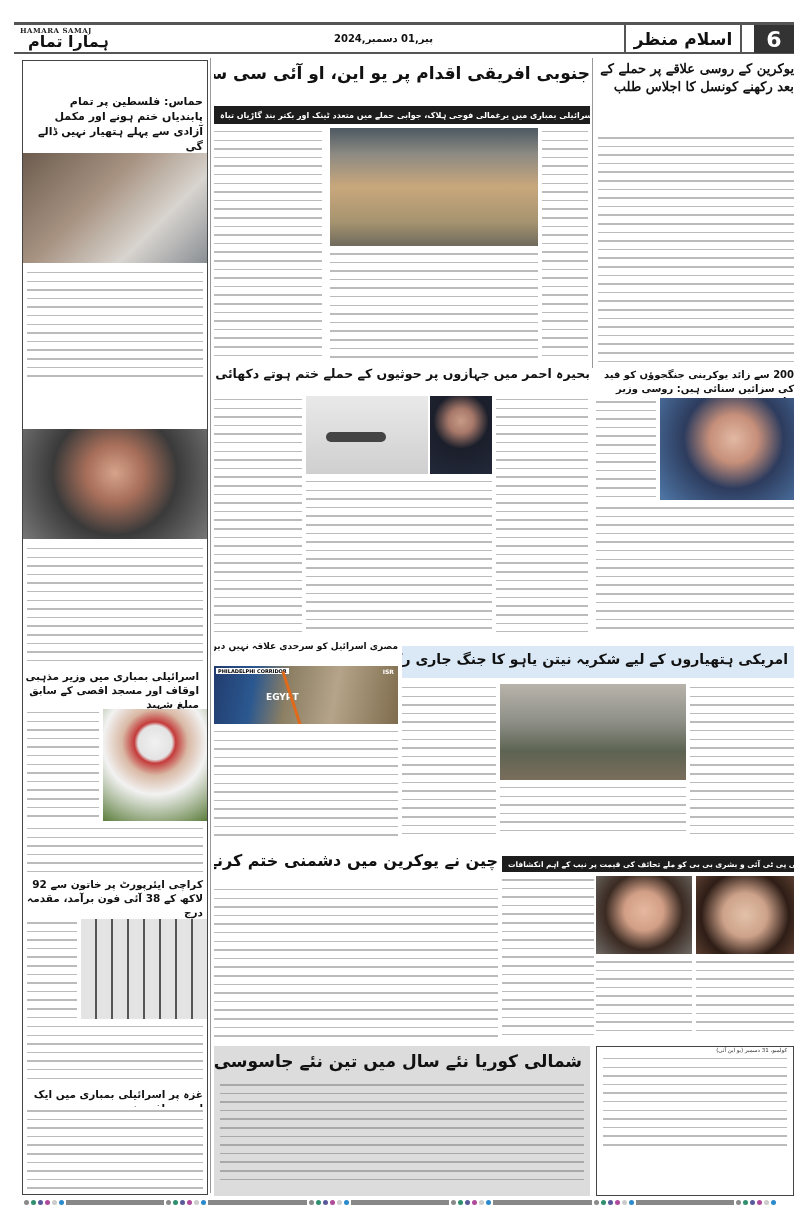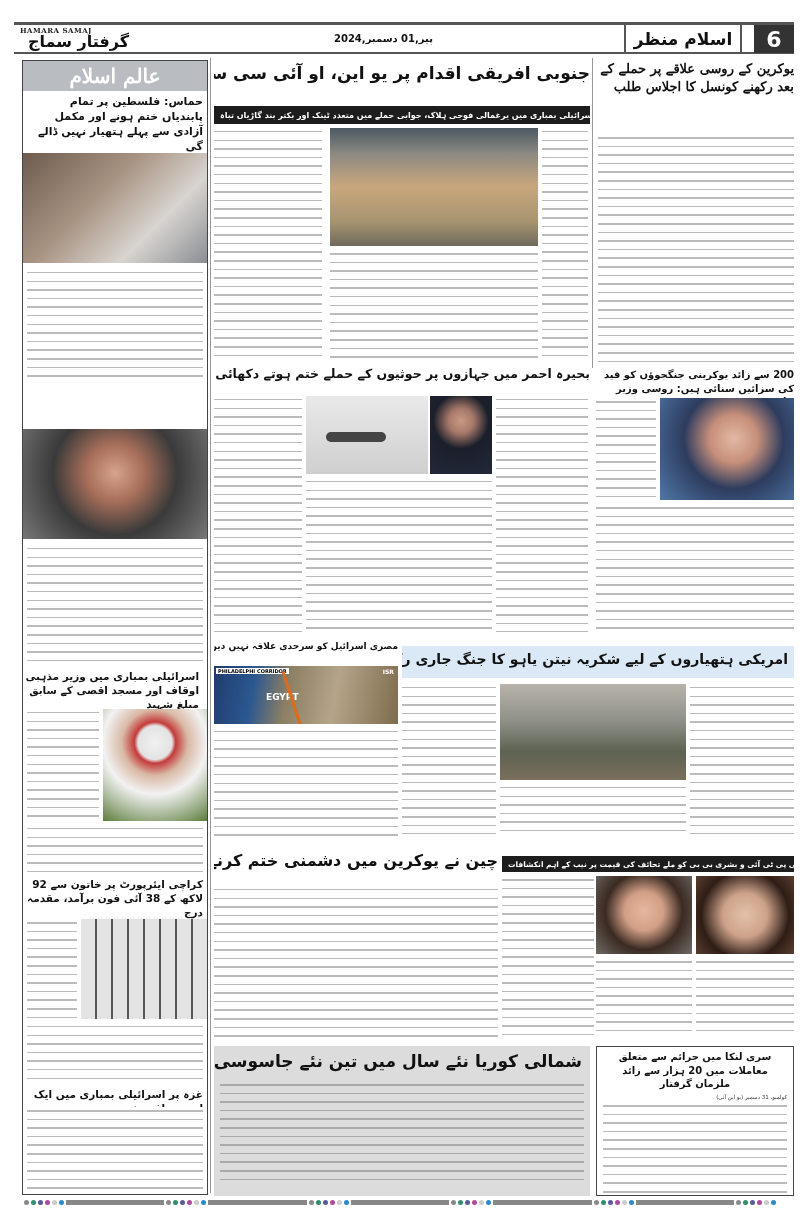--- a/index.html
+++ b/index.html
@@ -25,32 +25,31 @@
   .footer { left: 24px; top: 1198px; width: 752px; height: 8px; display: flex; align-items: center; gap: 2px; }
   .dot { width: 5px; height: 5px; border-radius: 50%; display: inline-block; }
   .bar { height: 5px; background: #888; flex: 1; }
 </style>
 </head>
 <body>
 
 <div class="abs hdr">
   <div class="abs logo">
     <span class="en">HAMARA SAMAJ</span>
-    <span class="ur">گرفتار سماج</span>
+    <span class="ur">ہمارا تمام</span>
   </div>
   <div class="abs date rtl">پیر,01 دسمبر,2024</div>
   <div class="abs section-box rtl">اسلام منظر</div>
   <div class="abs page-no">6</div>
 </div>
 
 <div class="abs col-rule" style="left:210px;top:58px;height:1135px"></div>
 <div class="abs col-rule" style="left:592px;top:58px;height:310px"></div>
 
 <div class="abs box" style="left:22px;top:60px;width:186px;height:1135px">
-  <div class="abs rtl" style="left:0;top:0;width:184px;height:30px;background:#b9bcc0;color:#fff;font-size:20px;font-weight:bold;display:flex;align-items:center;justify-content:center;font-family:'DejaVu Serif',serif">عالم اسلام</div>
 
   <div class="abs rtl hl" style="left:4px;top:34px;width:176px;font-size:11px">حماس: فلسطین پر تمام پابندیاں ختم ہونے اور مکمل آزادی سے پہلے ہتھیار نہیں ڈالے گی</div>
   <div class="abs photo" style="left:0;top:92px;width:184px;height:110px;background:linear-gradient(135deg,#6d5c4e,#a89382 40%,#d8d4cf 70%,#8a8f94)"></div>
   <div class="abs lines" style="left:4px;top:208px;width:176px;height:114px"></div>
 
   <div class="abs photo" style="left:0;top:368px;width:184px;height:110px;background:radial-gradient(circle at 50% 40%,#d6a38b 0,#a86f5a 25%,#3a3a3a 55%,#777 100%)"></div>
   <div class="abs lines" style="left:4px;top:484px;width:176px;height:120px"></div>
 
   <div class="abs rtl hl" style="left:0;top:608px;width:176px;font-size:10.5px">اسرائیلی بمباری میں وزیر مذہبی اوقاف اور مسجد اقصی کے سابق مبلغ شہید</div>
   <div class="abs lines" style="left:4px;top:648px;width:72px;height:110px"></div>
@@ -117,21 +116,20 @@
 <div class="abs photo" style="left:696px;top:876px;width:98px;height:78px;background:radial-gradient(circle at 50% 50%,#e3c1a9 0,#cda28a 35%,#2e1d16 70%,#5a3e30 100%)"></div>
 <div class="abs lines" style="left:596px;top:958px;width:96px;height:80px"></div>
 <div class="abs lines" style="left:696px;top:958px;width:98px;height:80px"></div>
 
 <div class="abs greybar rtl hl" style="left:214px;top:1046px;width:376px;height:150px">
   <div class="rtl hl" style="padding:4px 8px;font-size:17px;white-space:nowrap;overflow:hidden">شمالی کوریا نئے سال میں تین نئے جاسوسی سیٹلائٹ لانچ کرے گا</div>
   <div class="lines" style="margin:4px 6px;height:100px;background:repeating-linear-gradient(180deg,#dcdcdc 0,#dcdcdc 3px,#a9a9a9 3px,#a9a9a9 4.5px,#dcdcdc 4.5px,#dcdcdc 8.6px)"></div>
 </div>
 
 <div class="abs box" style="left:596px;top:1046px;width:198px;height:150px">
-  <div class="rtl hl" style="padding:3px 6px;font-size:10px;text-align:center">سری لنکا میں جرائم سے متعلق معاملات میں 20 ہزار سے زائد ملزمان گرفتار</div>
   <div class="rtl" style="padding:0 6px;font-size:5.5px;color:#333">کولمبو، 31 دسمبر (یو این آئی)</div>
   <div class="lines" style="margin:2px 6px;height:92px"></div>
 </div>
 
 <div class="abs footer" id="footer">
     <span class="dot" style="background: rgb(138, 138, 138);"></span>
     <span class="dot" style="background: rgb(47, 143, 111);"></span>
     <span class="dot" style="background: rgb(90, 90, 154);"></span>
     <span class="dot" style="background: rgb(176, 74, 154);"></span>
     <span class="dot" style="background: rgb(204, 204, 204);"></span>

